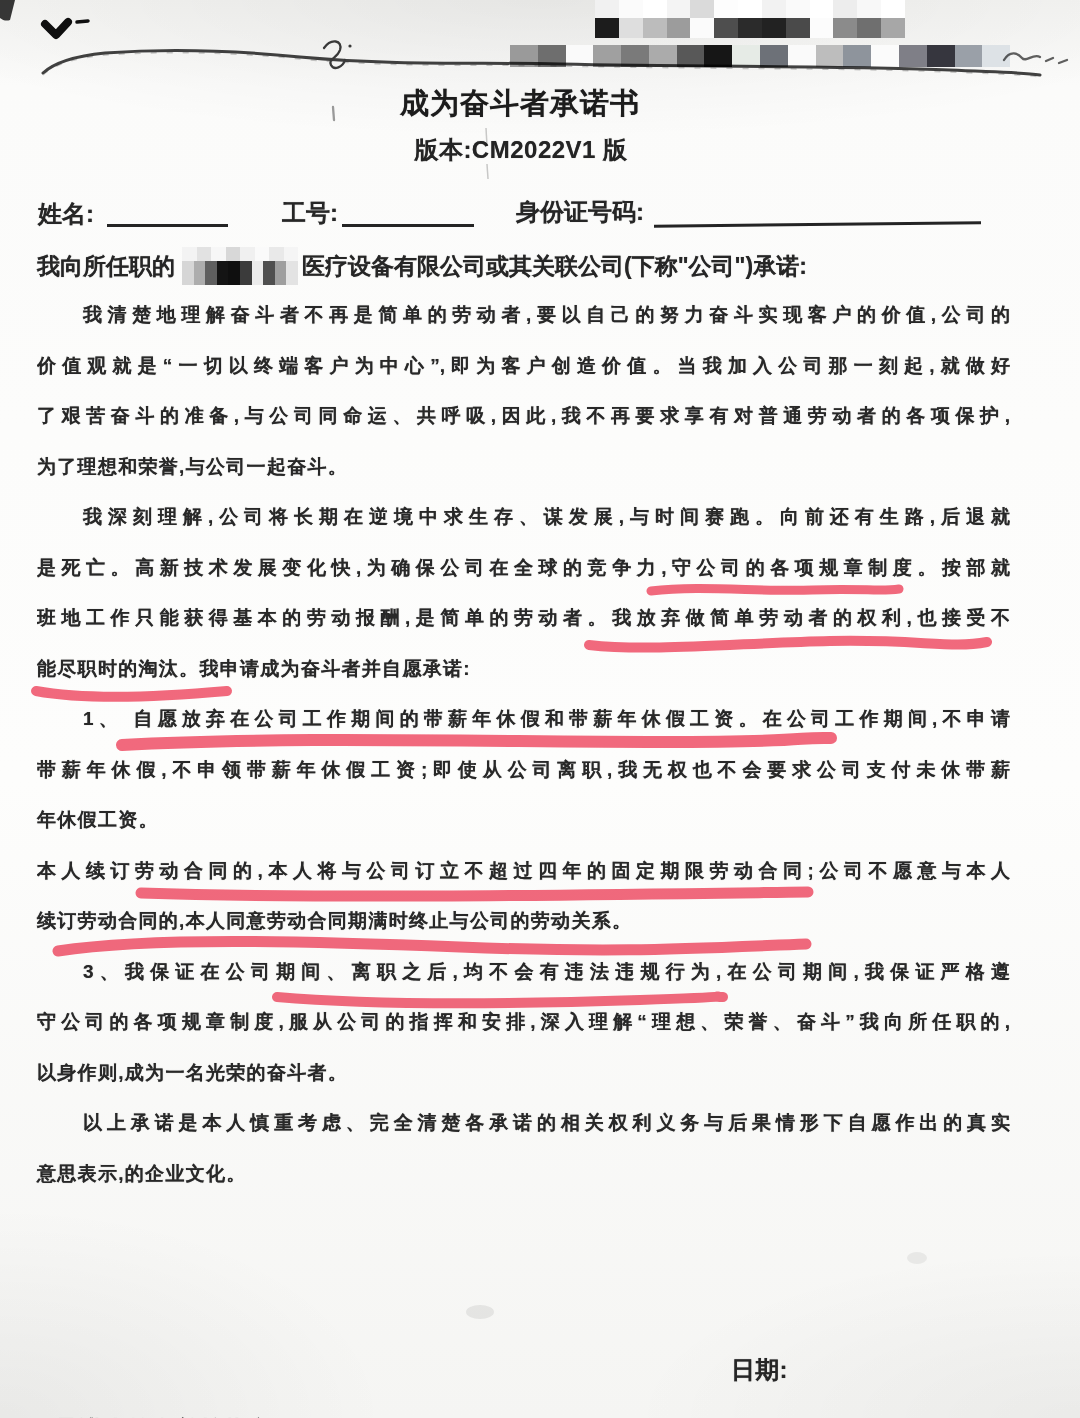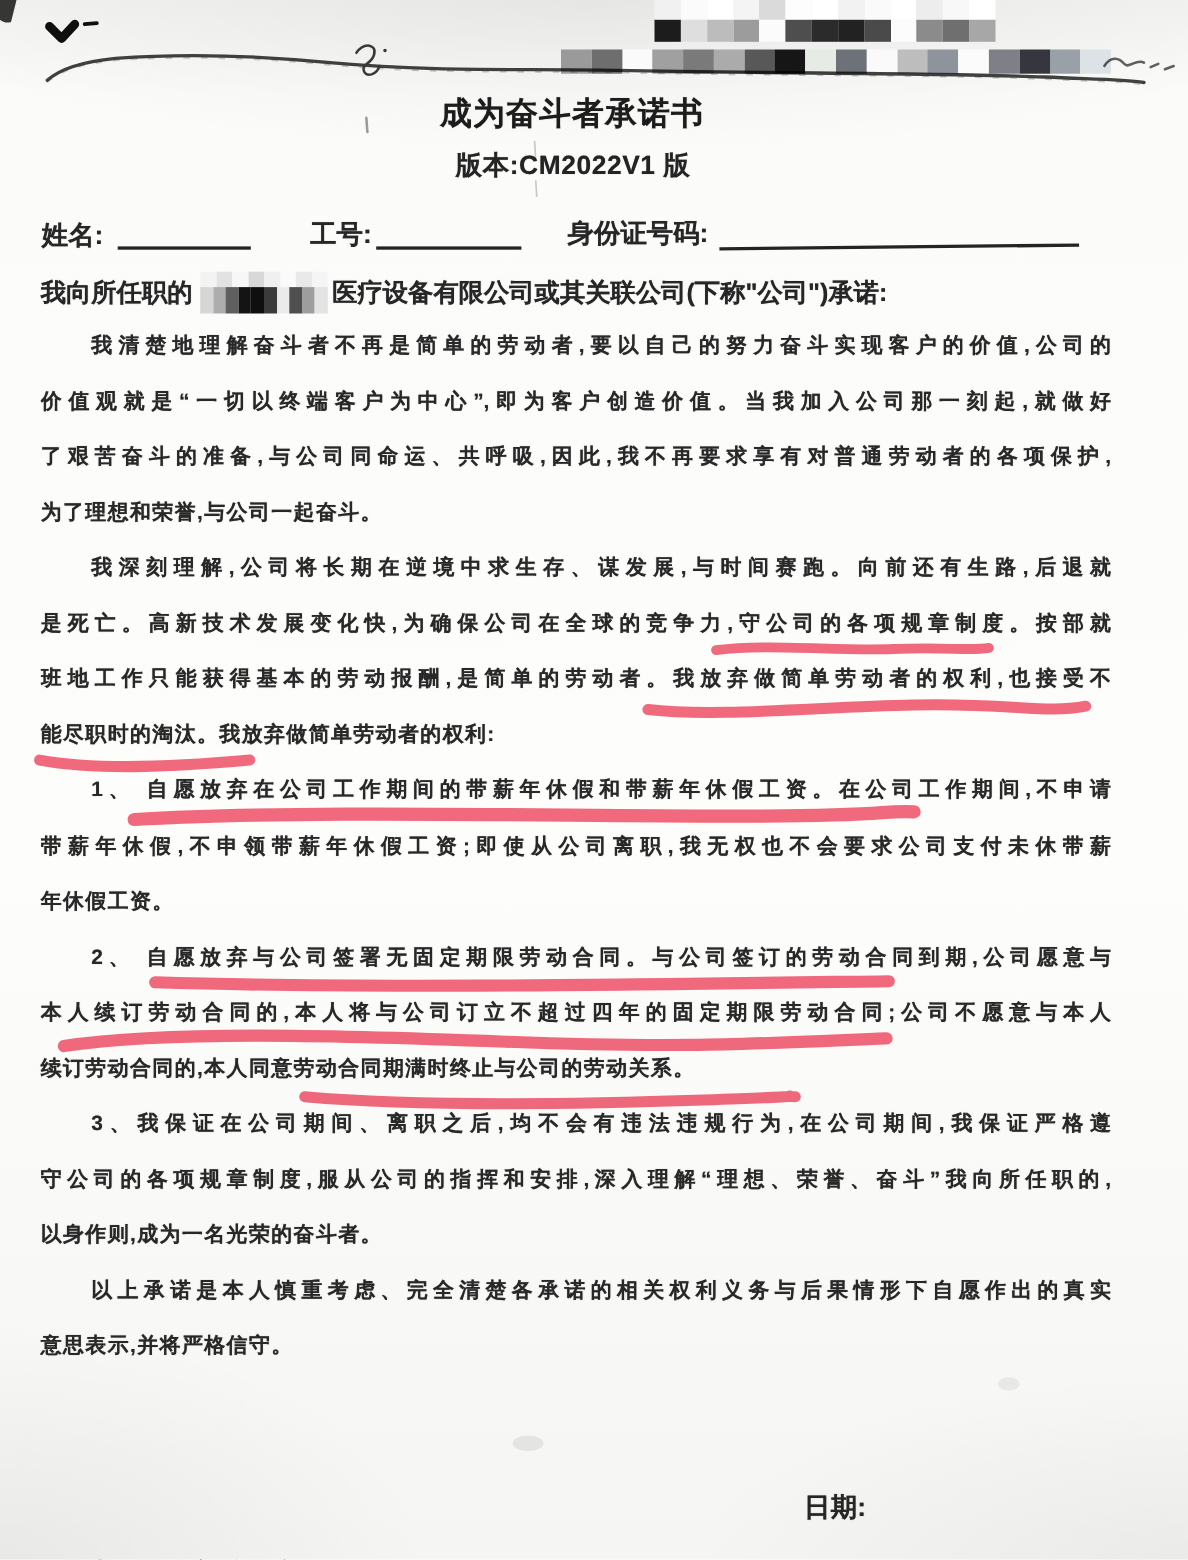--- a/index.html
+++ b/index.html
@@ -128,32 +128,31 @@
   <span class="lbl" style="left:302px;top:251px;font-size:23px;">医疗设备有限公司或其关联公司(下称"公司")承诺:</span>
 
   <div class="body">
     <div class="ln full ind">我清楚地理解奋斗者不再是简单的劳动者,要以自己的努力奋斗实现客户的价值,公司的</div>
     <div class="ln full">价值观就是“一切以终端客户为中心”,即为客户创造价值。当我加入公司那一刻起,就做好</div>
     <div class="ln full">了艰苦奋斗的准备,与公司同命运、共呼吸,因此,我不再要求享有对普通劳动者的各项保护,</div>
     <div class="ln">为了理想和荣誉,与公司一起奋斗。</div>
     <div class="ln full ind">我深刻理解,公司将长期在逆境中求生存、谋发展,与时间赛跑。向前还有生路,后退就</div>
     <div class="ln full">是死亡。高新技术发展变化快,为确保公司在全球的竞争力,守公司的各项规章制度。按部就</div>
     <div class="ln full">班地工作只能获得基本的劳动报酬,是简单的劳动者。我放弃做简单劳动者的权利,也接受不</div>
-    <div class="ln">能尽职时的淘汰。我放弃做简单劳动者的权利:</div>
+    <div class="ln">能尽职时的淘汰。我申请成为奋斗者并自愿承诺:</div>
     <div class="ln full ind">1、 自愿放弃在公司工作期间的带薪年休假和带薪年休假工资。在公司工作期间,不申请</div>
     <div class="ln full">带薪年休假,不申领带薪年休假工资;即使从公司离职,我无权也不会要求公司支付未休带薪</div>
     <div class="ln">年休假工资。</div>
-    <div class="ln full ind">2、 自愿放弃与公司签署无固定期限劳动合同。与公司签订的劳动合同到期,公司愿意与</div>
     <div class="ln full">本人续订劳动合同的,本人将与公司订立不超过四年的固定期限劳动合同;公司不愿意与本人</div>
     <div class="ln">续订劳动合同的,本人同意劳动合同期满时终止与公司的劳动关系。</div>
     <div class="ln full ind">3、我保证在公司期间、离职之后,均不会有违法违规行为,在公司期间,我保证严格遵</div>
     <div class="ln full">守公司的各项规章制度,服从公司的指挥和安排,深入理解“理想、荣誉、奋斗”我向所任职的,</div>
     <div class="ln">以身作则,成为一名光荣的奋斗者。</div>
     <div class="ln full ind">以上承诺是本人慎重考虑、完全清楚各承诺的相关权利义务与后果情形下自愿作出的真实</div>
-    <div class="ln">意思表示,并将严格信守。</div>
+    <div class="ln">意思表示,的企业文化。</div>
   </div>
 
   <span class="lbl foot" style="left:55px;top:1366px;margin-top:48px;">承诺人签名并按指印:</span>
   <span class="lbl foot" style="left:731px;top:1354px;">日期:</span>
 
   <svg class="decor" width="1080" height="1418" viewBox="0 0 1080 1418">
     <g fill="none" stroke="#2e2e2e">
       <path d="M43,73 C55,62 75,56 105,53 C160,49 230,50 300,57 C400,66 480,62 560,64 C700,67 850,66 950,70 C990,72 1020,72 1040,75" stroke-width="3" opacity="0.9" stroke-linecap="round"></path>
       <path d="M43,75 C55,64 75,58 105,55 C160,51 230,52 300,59 C400,68 480,64 560,66 C700,69 850,68 950,72 C990,74 1020,74 1040,77" stroke-width="1.5" opacity="0.25" stroke-dasharray="6 10"></path>
     </g>

